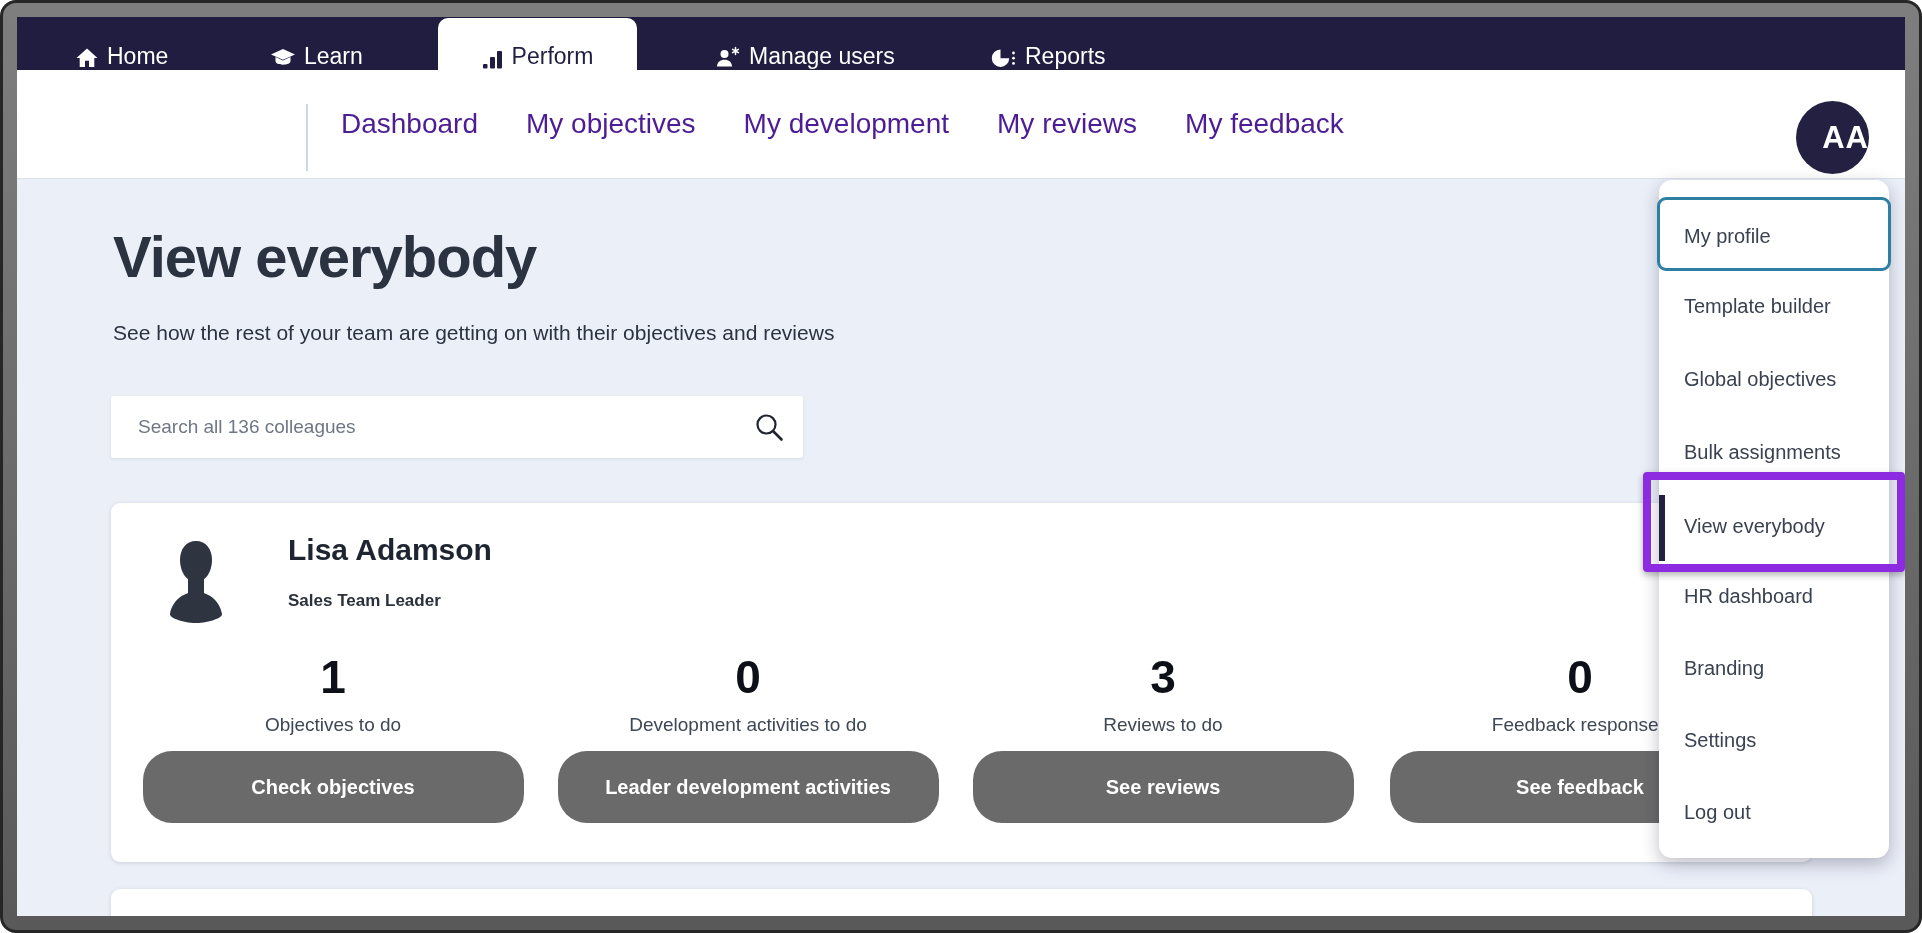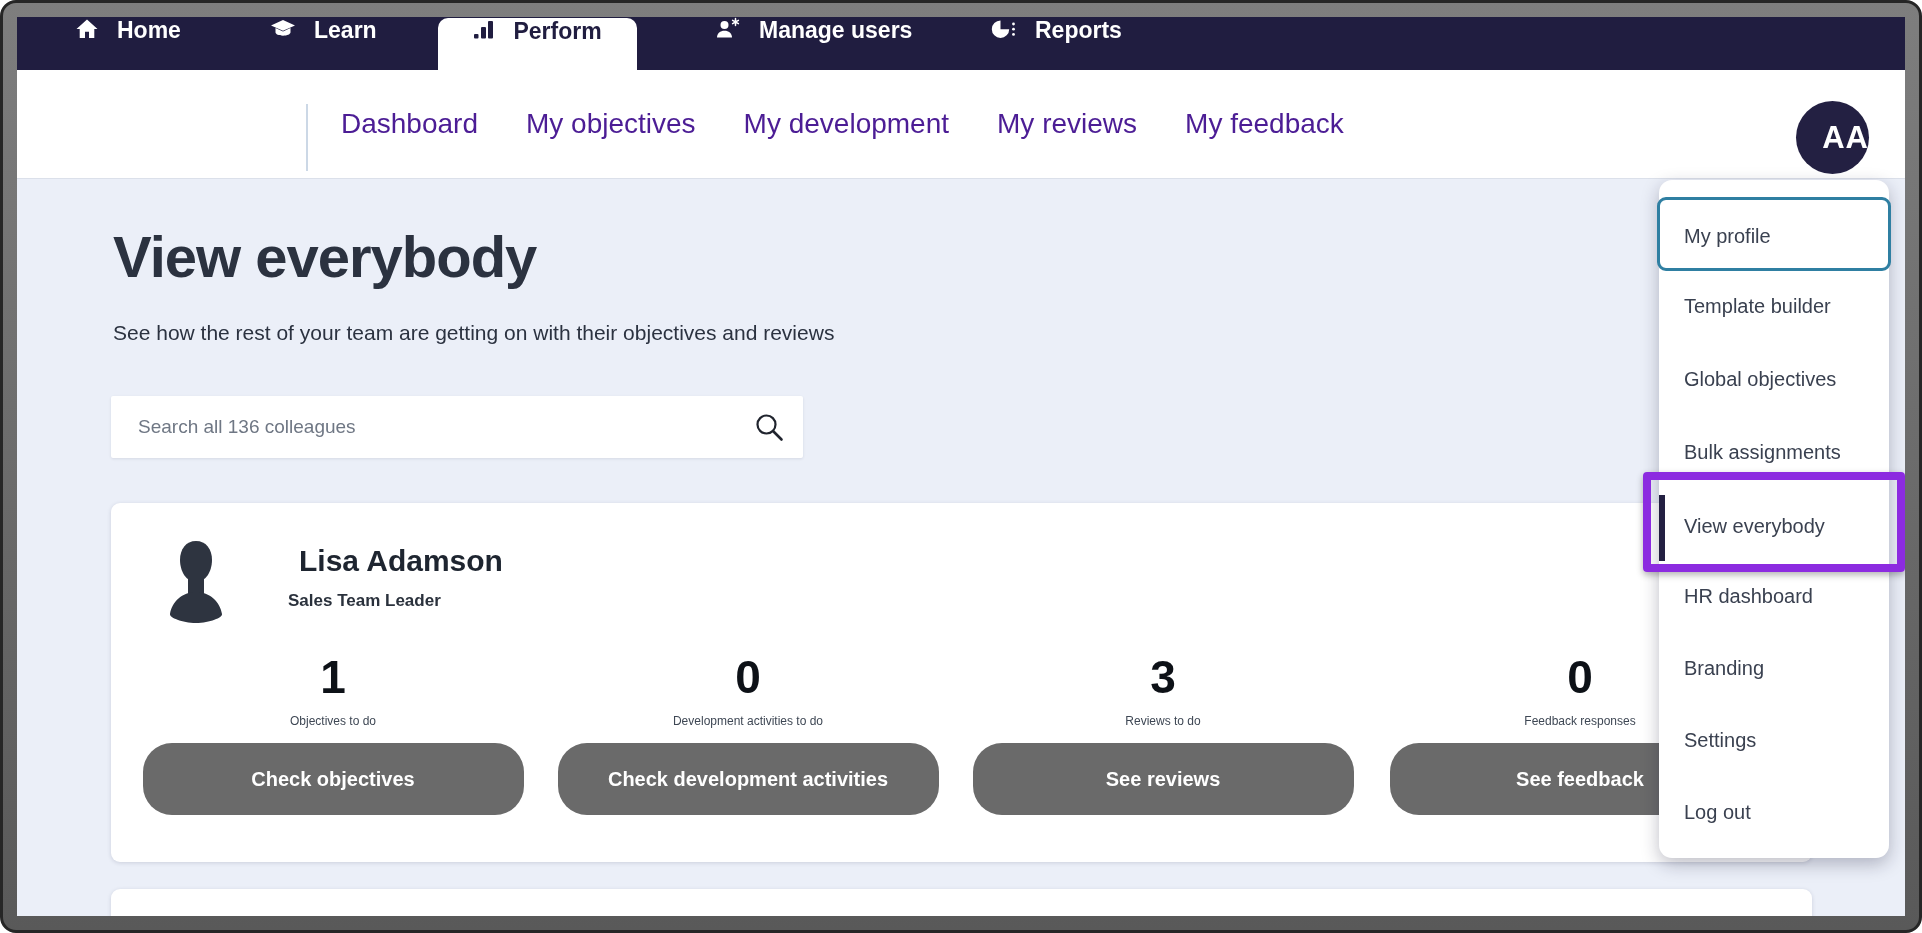--- a/index.html
+++ b/index.html
@@ -4,22 +4,22 @@
 <style>
   html,body{margin:0;padding:0;background:#ffffff;font-family:"Liberation Sans",sans-serif;}
   .frame{position:relative;width:1922px;height:933px;box-sizing:border-box;
     background:linear-gradient(180deg,#7e7e7e,#595959);border:3px solid #262626;
     border-radius:16px;overflow:hidden;}
   .screen{position:absolute;left:14px;top:14px;width:1888px;height:899px;
     background:#ebeff8;overflow:hidden;}
 
   
   .topnav{position:absolute;left:0;top:0;width:100%;height:53px;background:#201d40;}
-  .tab{position:absolute;top:0;height:53px;display:flex;align-items:flex-start;gap:18px;
-    color:#ffffff;font-weight:700;font-size:23px;cursor:pointer;white-space:nowrap;}
+  .tab{position:absolute;top:0;height:53px;display:flex;align-items:flex-end;gap:8px;
+    color:#ffffff;font-weight:400;font-size:23px;cursor:pointer;white-space:nowrap;}
   .tab svg{display:block;flex:0 0 auto;}
   .tab.active{top:1px;height:52px;background:#ffffff;color:#201d40;
     border-radius:10px 10px 0 0;justify-content:center;}
 
   
   .header{position:absolute;top:53px;left:0;width:100%;height:108px;background:#ffffff;
     box-shadow:0 1px 0 rgba(20,30,60,.07);}
   .subnav{position:absolute;left:324px;top:0;height:108px;display:flex;align-items:center;
     gap:48px;font-size:28px;color:#4c1d95;}
   .subnav .lnk{cursor:pointer;white-space:nowrap;}
@@ -39,26 +39,26 @@
     padding:0 64px 0 27px;font-size:19px;color:#333;font-family:"Liberation Sans",sans-serif;}
   .searchbox input::placeholder{color:#6f7784;}
   .search-ic{position:absolute;right:18px;top:15px;cursor:pointer;}
 
   
   .card{position:absolute;background:#fff;border-radius:9px;box-shadow:0 1px 4px rgba(25,35,70,.15);}
   .person-card{left:94px;top:486px;width:1701px;height:359px;}
   .card-next{left:94px;top:872px;width:1701px;height:60px;}
 
   .silhouette{position:absolute;left:57px;top:34px;}
-  .emp-name{position:absolute;left:177px;top:30px;margin:11px;font-size:30px;font-weight:800;color:#1e2530;}
+  .emp-name{position:absolute;left:177px;top:30px;margin:0;font-size:30px;font-weight:800;color:#1e2530;}
   .emp-role{position:absolute;left:177px;top:88px;font-size:17px;font-weight:700;color:#2a313c;}
 
   .stat{position:absolute;top:150px;width:424px;text-align:center;}
   .stat .value{font-size:46px;font-weight:800;color:#0d1117;line-height:1.05;}
-  .stat .label{margin-top:13px;font-size:12px;color:#3e4754;}
+  .stat .label{margin-top:13px;font-size:19px;color:#3e4754;}
   .stat .btn{margin:15px auto 0;width:381px;height:72px;border-radius:29px;background:#6a6a6a;
     color:#fff;font-size:20px;font-weight:700;display:flex;align-items:center;justify-content:center;
     border:none;cursor:pointer;font-family:"Liberation Sans",sans-serif;}
 
   
   .menu{position:absolute;left:1642px;top:163px;width:230px;height:678px;background:#fff;
     border-radius:13px;box-shadow:0 6px 18px rgba(20,20,50,.28);z-index:5;}
   .menu-item{position:absolute;left:0;width:100%;height:72px;display:flex;align-items:center;
     padding-left:25px;box-sizing:border-box;font-size:20px;color:#3a4150;cursor:pointer;
     white-space:nowrap;}
@@ -164,21 +164,21 @@
       <div class="emp-role">Sales Team Leader</div>
 
       <div class="stat" style="left:10px">
         <div class="value">1</div>
         <div class="label">Objectives to do</div>
         <button class="btn">Check objectives</button>
       </div>
       <div class="stat" style="left:425px">
         <div class="value">0</div>
         <div class="label">Development activities to do</div>
-        <button class="btn">Check development activities</button>
+        <button class="btn">Leader development activities</button>
       </div>
       <div class="stat" style="left:840px">
         <div class="value">3</div>
         <div class="label">Reviews to do</div>
         <button class="btn">See reviews</button>
       </div>
       <div class="stat" style="left:1257px">
         <div class="value">0</div>
         <div class="label">Feedback responses</div>
         <button class="btn">See feedback</button>

